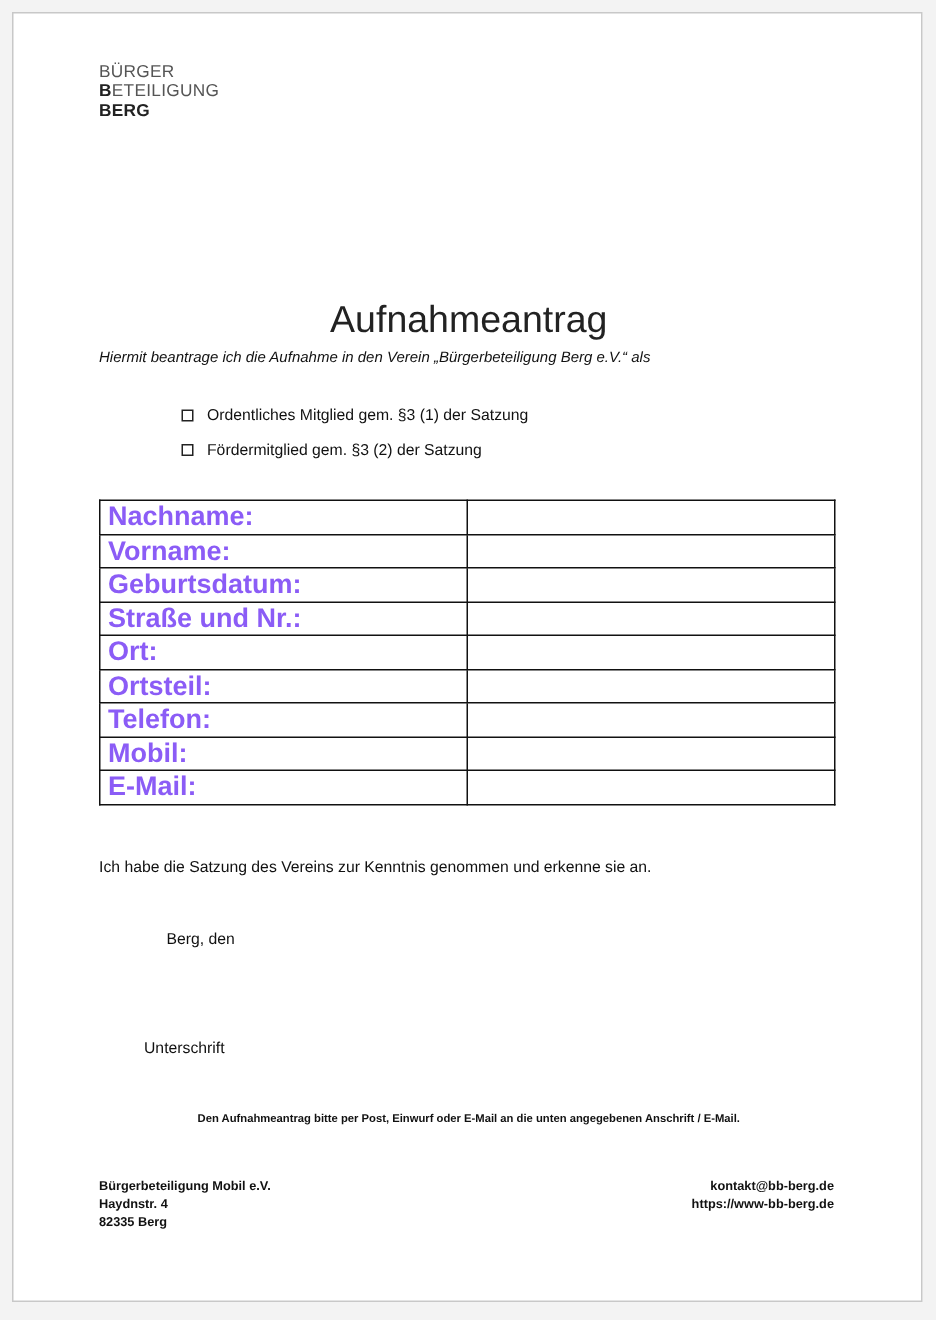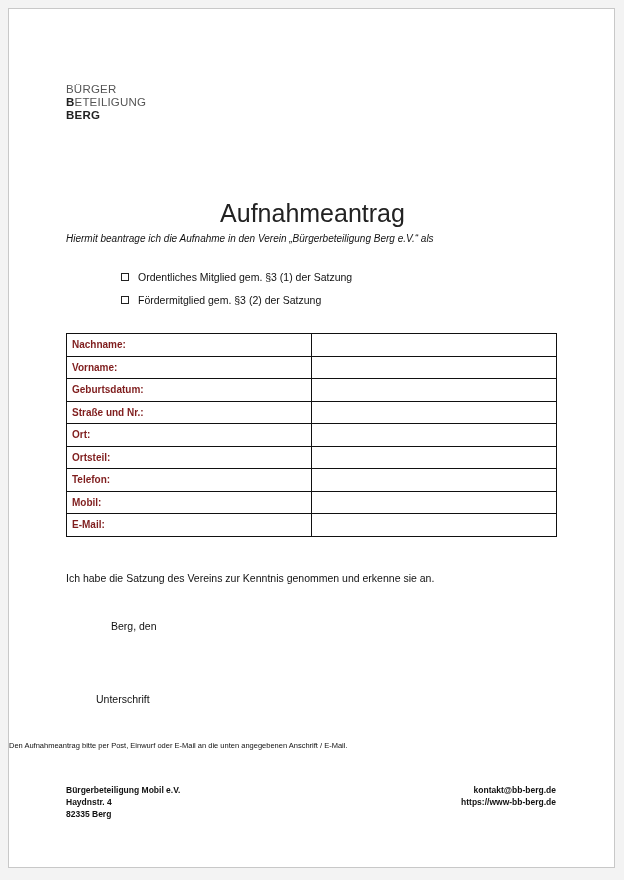--- a/index.html
+++ b/index.html
@@ -6,42 +6,42 @@
   body {
     width: 624px; height: 880px; background: #f3f3f3;
     font-family: "Liberation Sans", "DejaVu Sans", sans-serif;
     color: #111; position: relative; overflow: hidden;
   }
   .page {
     position: absolute; left: 8px; top: 8px; width: 607px; height: 860px;
     background: #fff; border: 1px solid #c8c8c8; box-sizing: border-box;
   }
   .abs { position: absolute; }
-  .logo { left: 57px; top: 33px; font-size: 11.5px; line-height: 13px; color: #555; letter-spacing: 0.2px; margin-top: 41px; }
+  .logo { left: 57px; top: 33px; font-size: 11.5px; line-height: 13px; color: #555; letter-spacing: 0.2px; }
   .logo div { white-space: nowrap; }
   .logo .b { font-weight: bold; color: #222; }
   .title { left: 0; width: 607px; top: 142px; text-align: center; font-size: 25px; color: #222; font-weight: normal; margin-top: 48px; }
   .intro { left: 57px; top: 224px; font-size: 10px; white-space: nowrap; font-style: italic; }
   .opt { left: 112px; font-size: 10.5px; white-space: nowrap; display: flex; align-items: center; }
   .opt .box { width: 8px; height: 8px; border: 1px solid #222; margin-right: 9px; box-sizing: border-box; }
   .opt1 { top: 262px; }
   .opt2 { top: 285px; }
   table.form {
     position: absolute; left: 57px; top: 324px; width: 491px;
     border-collapse: collapse; table-layout: fixed;
   }
   table.form td {
     border: 1.3px solid #111; height: 22.5px; padding: 0 5px; box-sizing: border-box;
-    font-size: 10px; font-weight: bold; color: #7f1d1d; vertical-align: middle; margin-left: 28px;
+    font-size: 18px; font-weight: bold; color: #8b5cf6; vertical-align: middle; margin-left: 28px;
   }
   table.form td.lbl { width: 245px; }
   .ack { left: 57px; top: 563px; font-size: 10.5px; white-space: nowrap; }
   .place { left: 57px; top: 611px; font-size: 10.5px; padding-left: 45px; }
   .sig { left: 57px; top: 684px; font-size: 10.5px; padding-left: 30px; }
-  .note { left: 0; width: 607px; top: 732px; text-align: left; font-size: 7.5px; font-weight: normal; }
+  .note { left: 0; width: 607px; top: 732px; text-align: center; font-size: 7.5px; font-weight: bold; }
   .footer-left { left: 57px; top: 775px; font-size: 8.5px; font-weight: bold; line-height: 12px; }
   .footer-right { right: 58px; top: 775px; font-size: 8.5px; font-weight: bold; line-height: 12px; text-align: right; }
 </style>
 </head>
 <body>
 
 <div class="page">
 
   <div class="abs logo">
     <div>BÜRGER</div>

